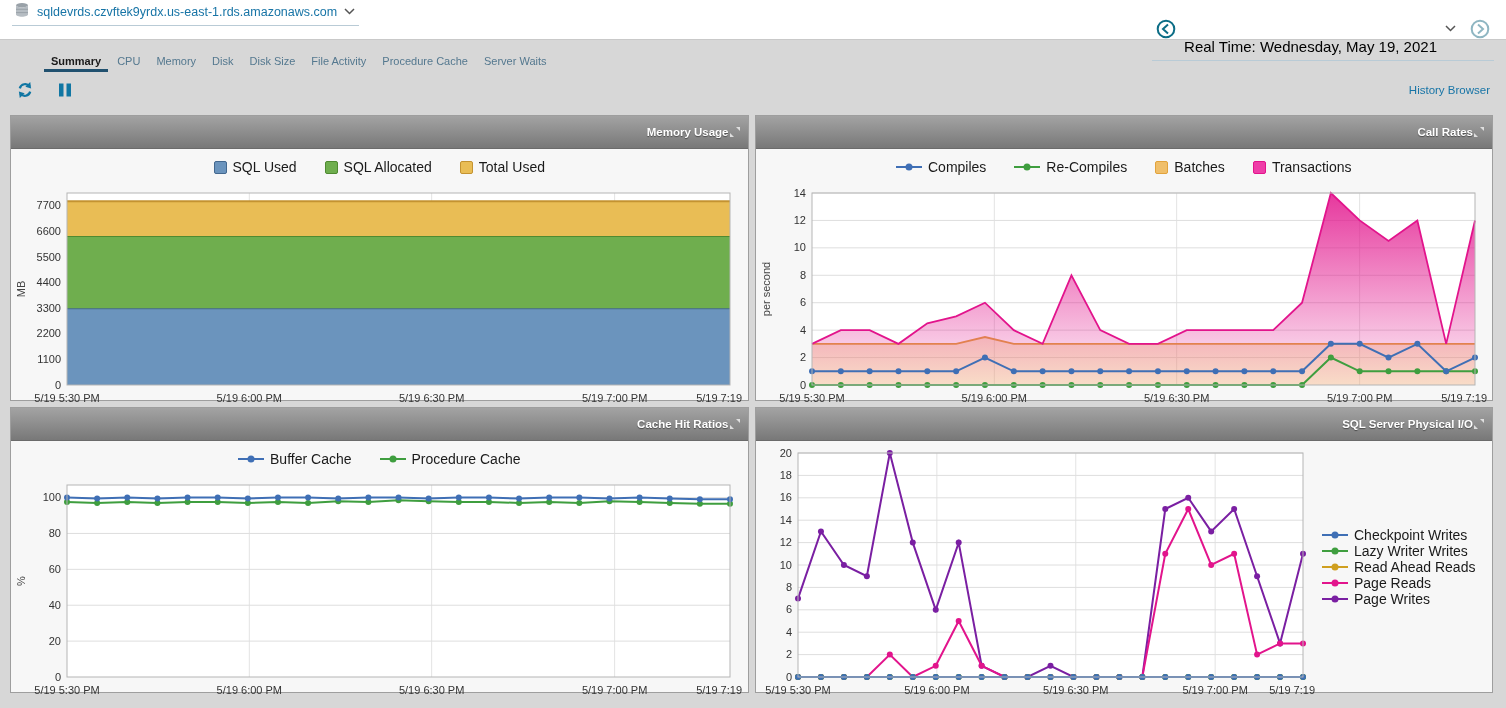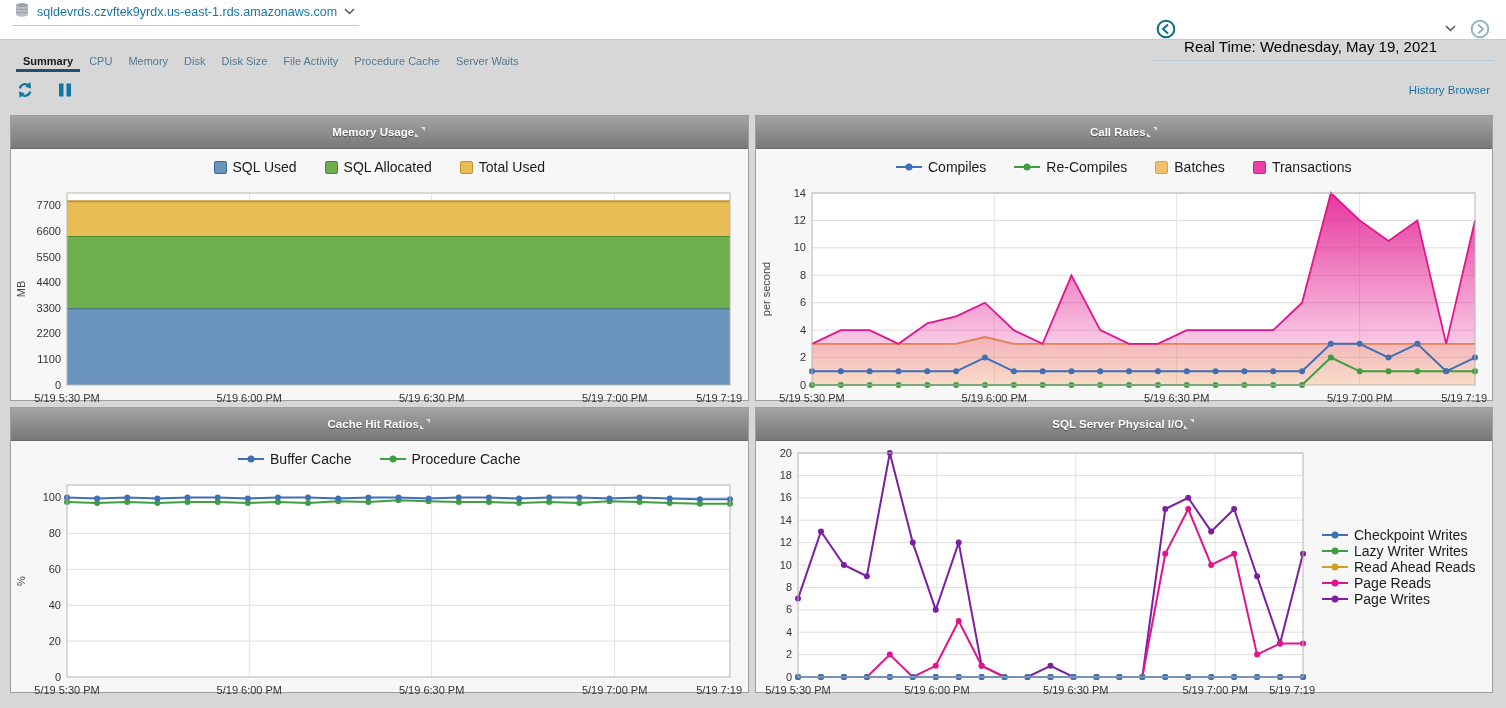--- a/index.html
+++ b/index.html
@@ -18,36 +18,36 @@
   .server-select { display:flex; align-items:center; gap:7px; border-bottom:1px solid #b9cbd6; padding:2px 4px 4px 2px; cursor:pointer; }
   .server-name { color:#1774a6; font-size:12.5px; }
   .realtime { display:flex; align-items:center; gap:8px; border-bottom:1px solid #b9cbd6; padding:2px 4px 5px 4px; }
   .realtime-label { font-size:15px; color:#000000;margin-top:36px; }
   .circle-btn { display:inline-flex; cursor:pointer; }
   .circle-btn.fwd { margin-left:6px; }
   .chev { display:inline-flex; cursor:pointer; }
 
   .tabs { height:32px; display:flex; align-items:flex-end; padding:0 0 0 16px; gap:2px; }
   .tab { padding:6px 7px 5px 7px; font-size:11px; color:#54788f; cursor:pointer; white-space:nowrap; }
-  .tab.active { color:#1a1a1a; font-weight:bold; border-bottom:3px solid #21516f; padding-bottom:2px; }
+  .tab.active { color:#1a1a1a; font-weight:bold; border-bottom:3px solid #21516f; padding-bottom:2px;margin-left:28px; }
 
   .toolbar { height:36px; display:flex; align-items:center; gap:24px; padding:0 16px; }
   .tool-icon { display:inline-flex; cursor:pointer; }
   .link { margin-left:auto; color:#1774a6; font-size:11.5px; cursor:pointer; text-decoration:none; }
 
   .panels {
     display:grid; grid-template-columns:1fr 1fr; grid-template-rows:286px 286px;
     gap:6px; padding:7px 13px 0 10px;
   }
   .panel { background:#f7f7f7; border:1px solid #9e9e9e; display:flex; flex-direction:column; min-width:0; }
   .panel-header {
     flex:0 0 20px; height:20px;
     background:linear-gradient(#a3a3a3,#787878);
     border-bottom:1px solid #6b6b6b;
-    display:flex; align-items:center; justify-content:center;
+    display:flex; align-items:center; justify-content:flex-end;
     padding:16px 7px;
   }
   .panel-title { color:#ffffff; font-size:11.5px; font-weight:bold; text-shadow:0 1px 1px rgba(0,0,0,0.45); }
   .panel-collapse { display:inline-flex; cursor:pointer; opacity:0.9; }
   .panel-body { flex:1; display:flex; flex-direction:column; min-height:0; min-width:0; padding:2px; }
   .panel-body.row { flex-direction:row; }
   .legend { display:flex; align-items:center; }
   .legend-top { flex:0 0 32px; justify-content:center; gap:28px; }
   .legend-right { flex:0 0 172px; flex-direction:column; align-items:flex-start; justify-content:center; gap:0; padding-left:4px; }
   .legend-item { display:inline-flex; align-items:center; gap:6px; cursor:pointer; font-size:14px; color:#1a1a1a; }

